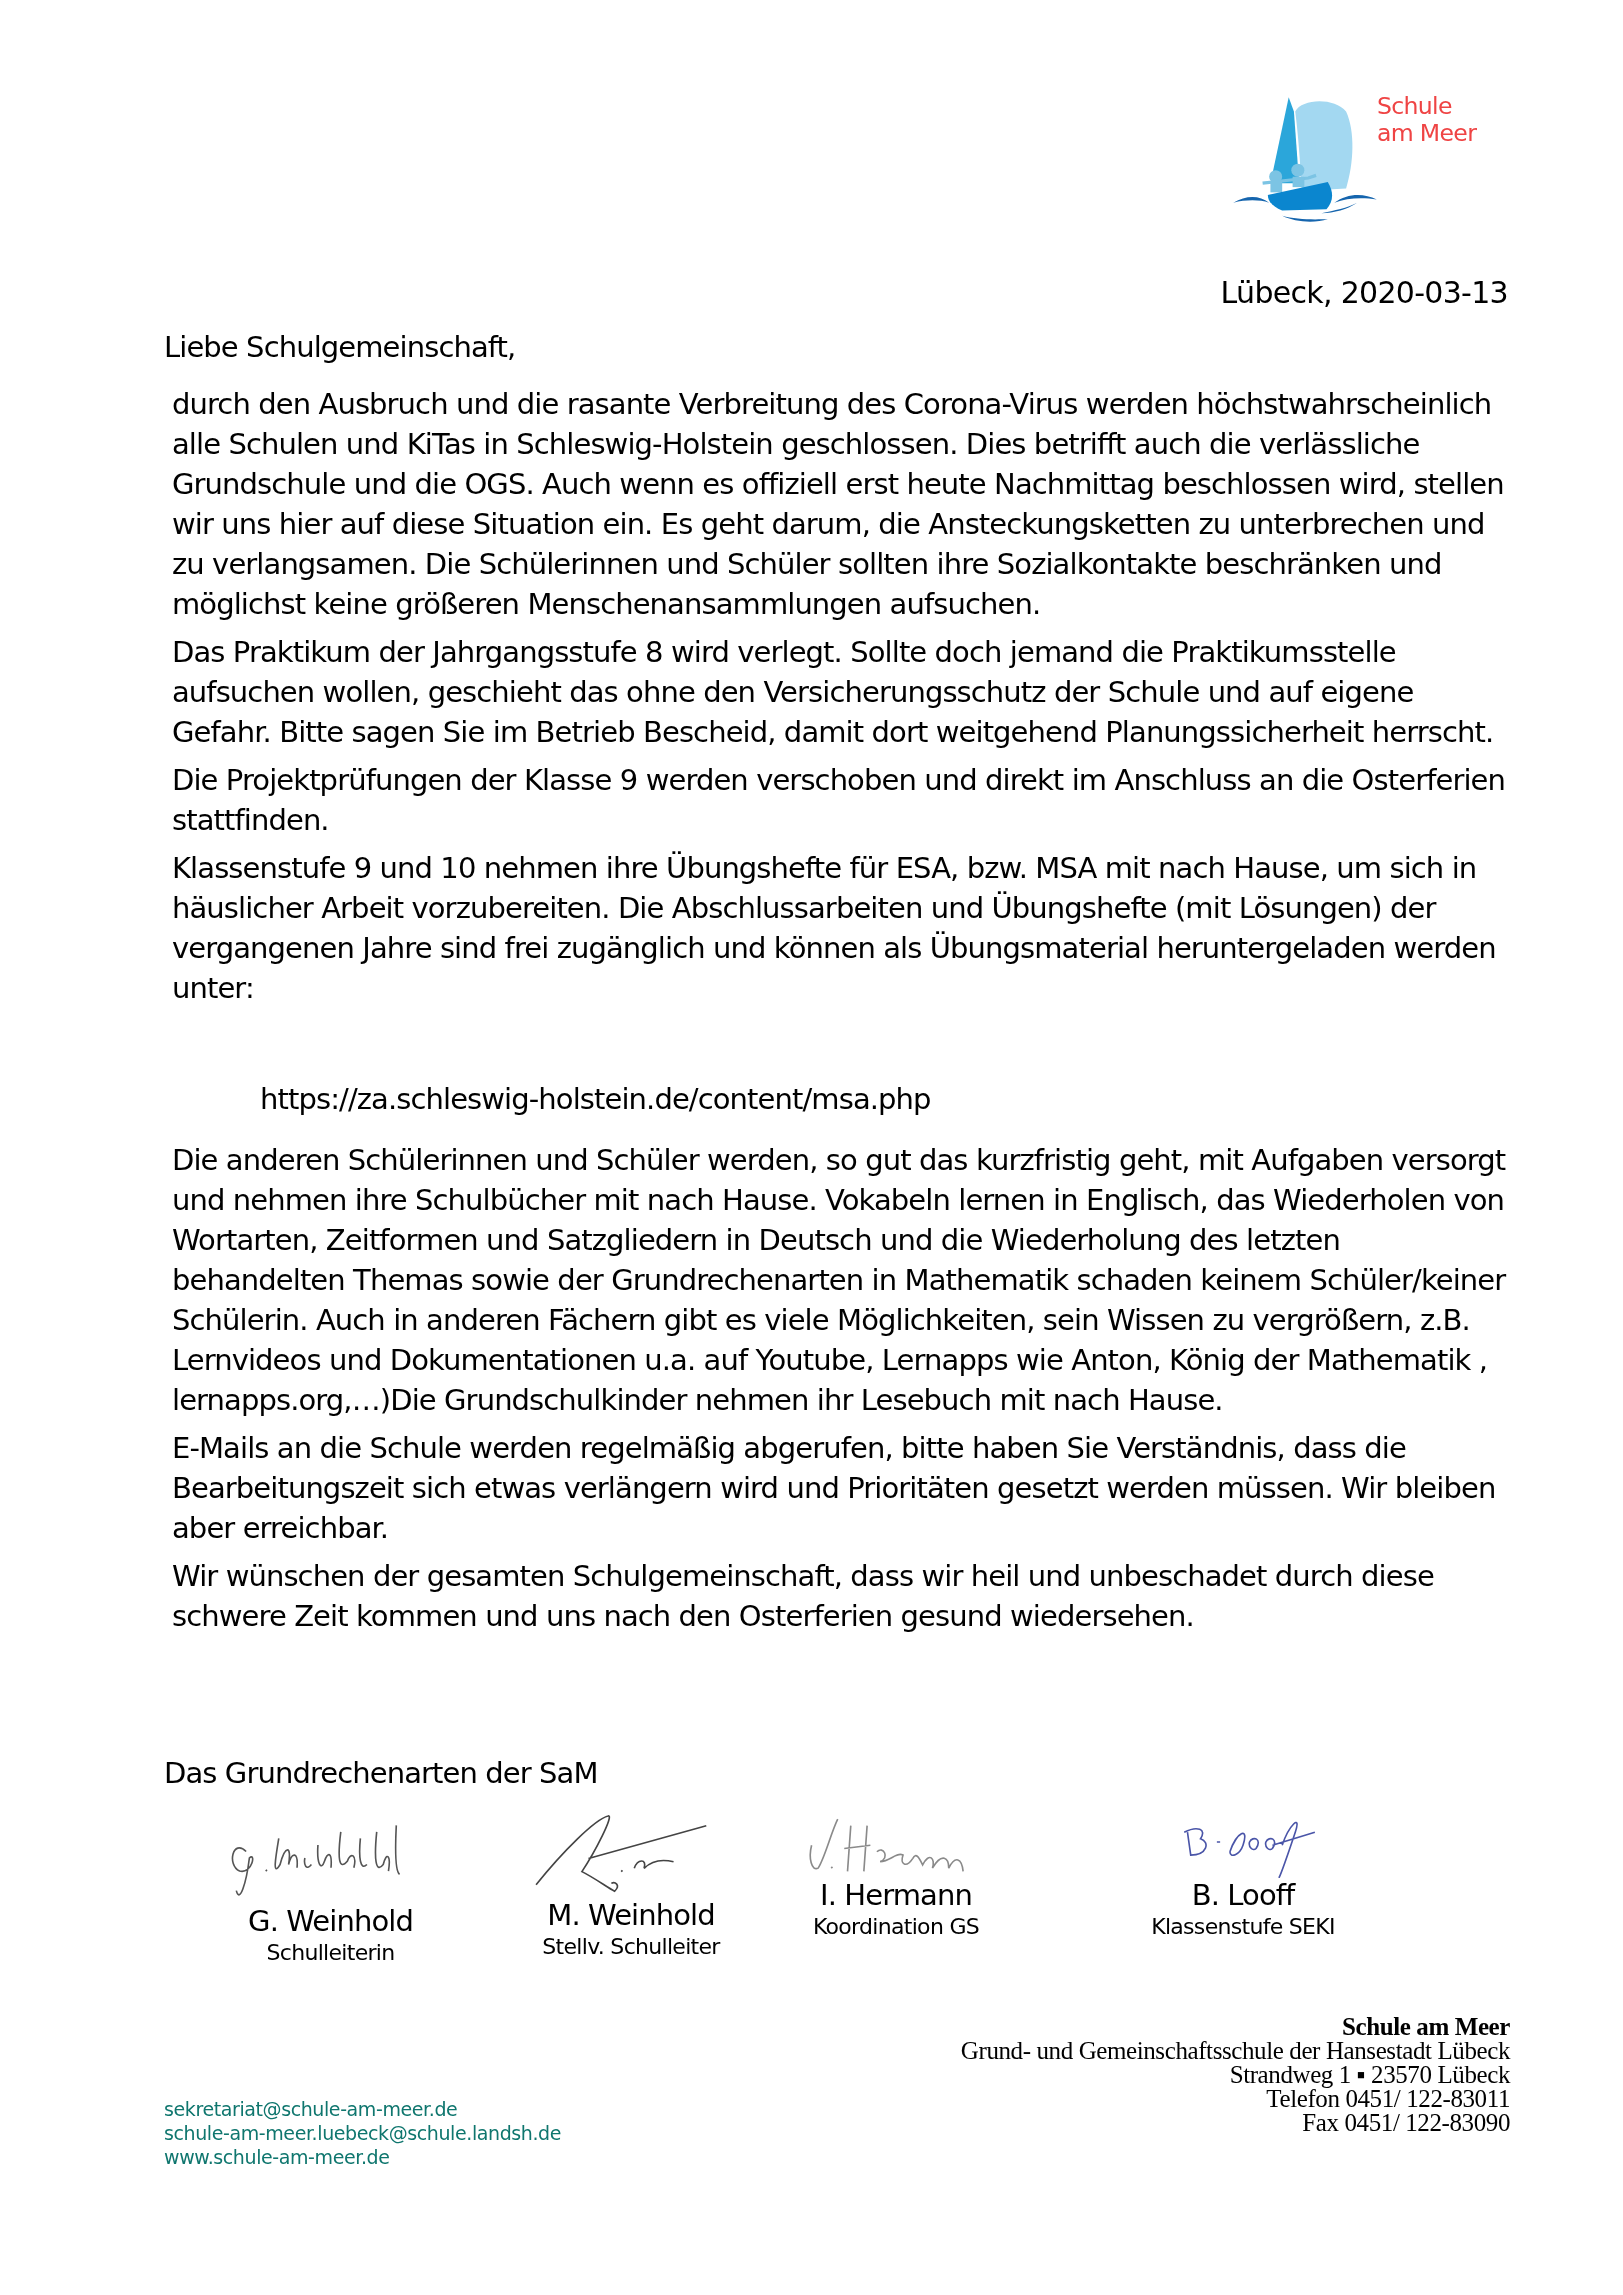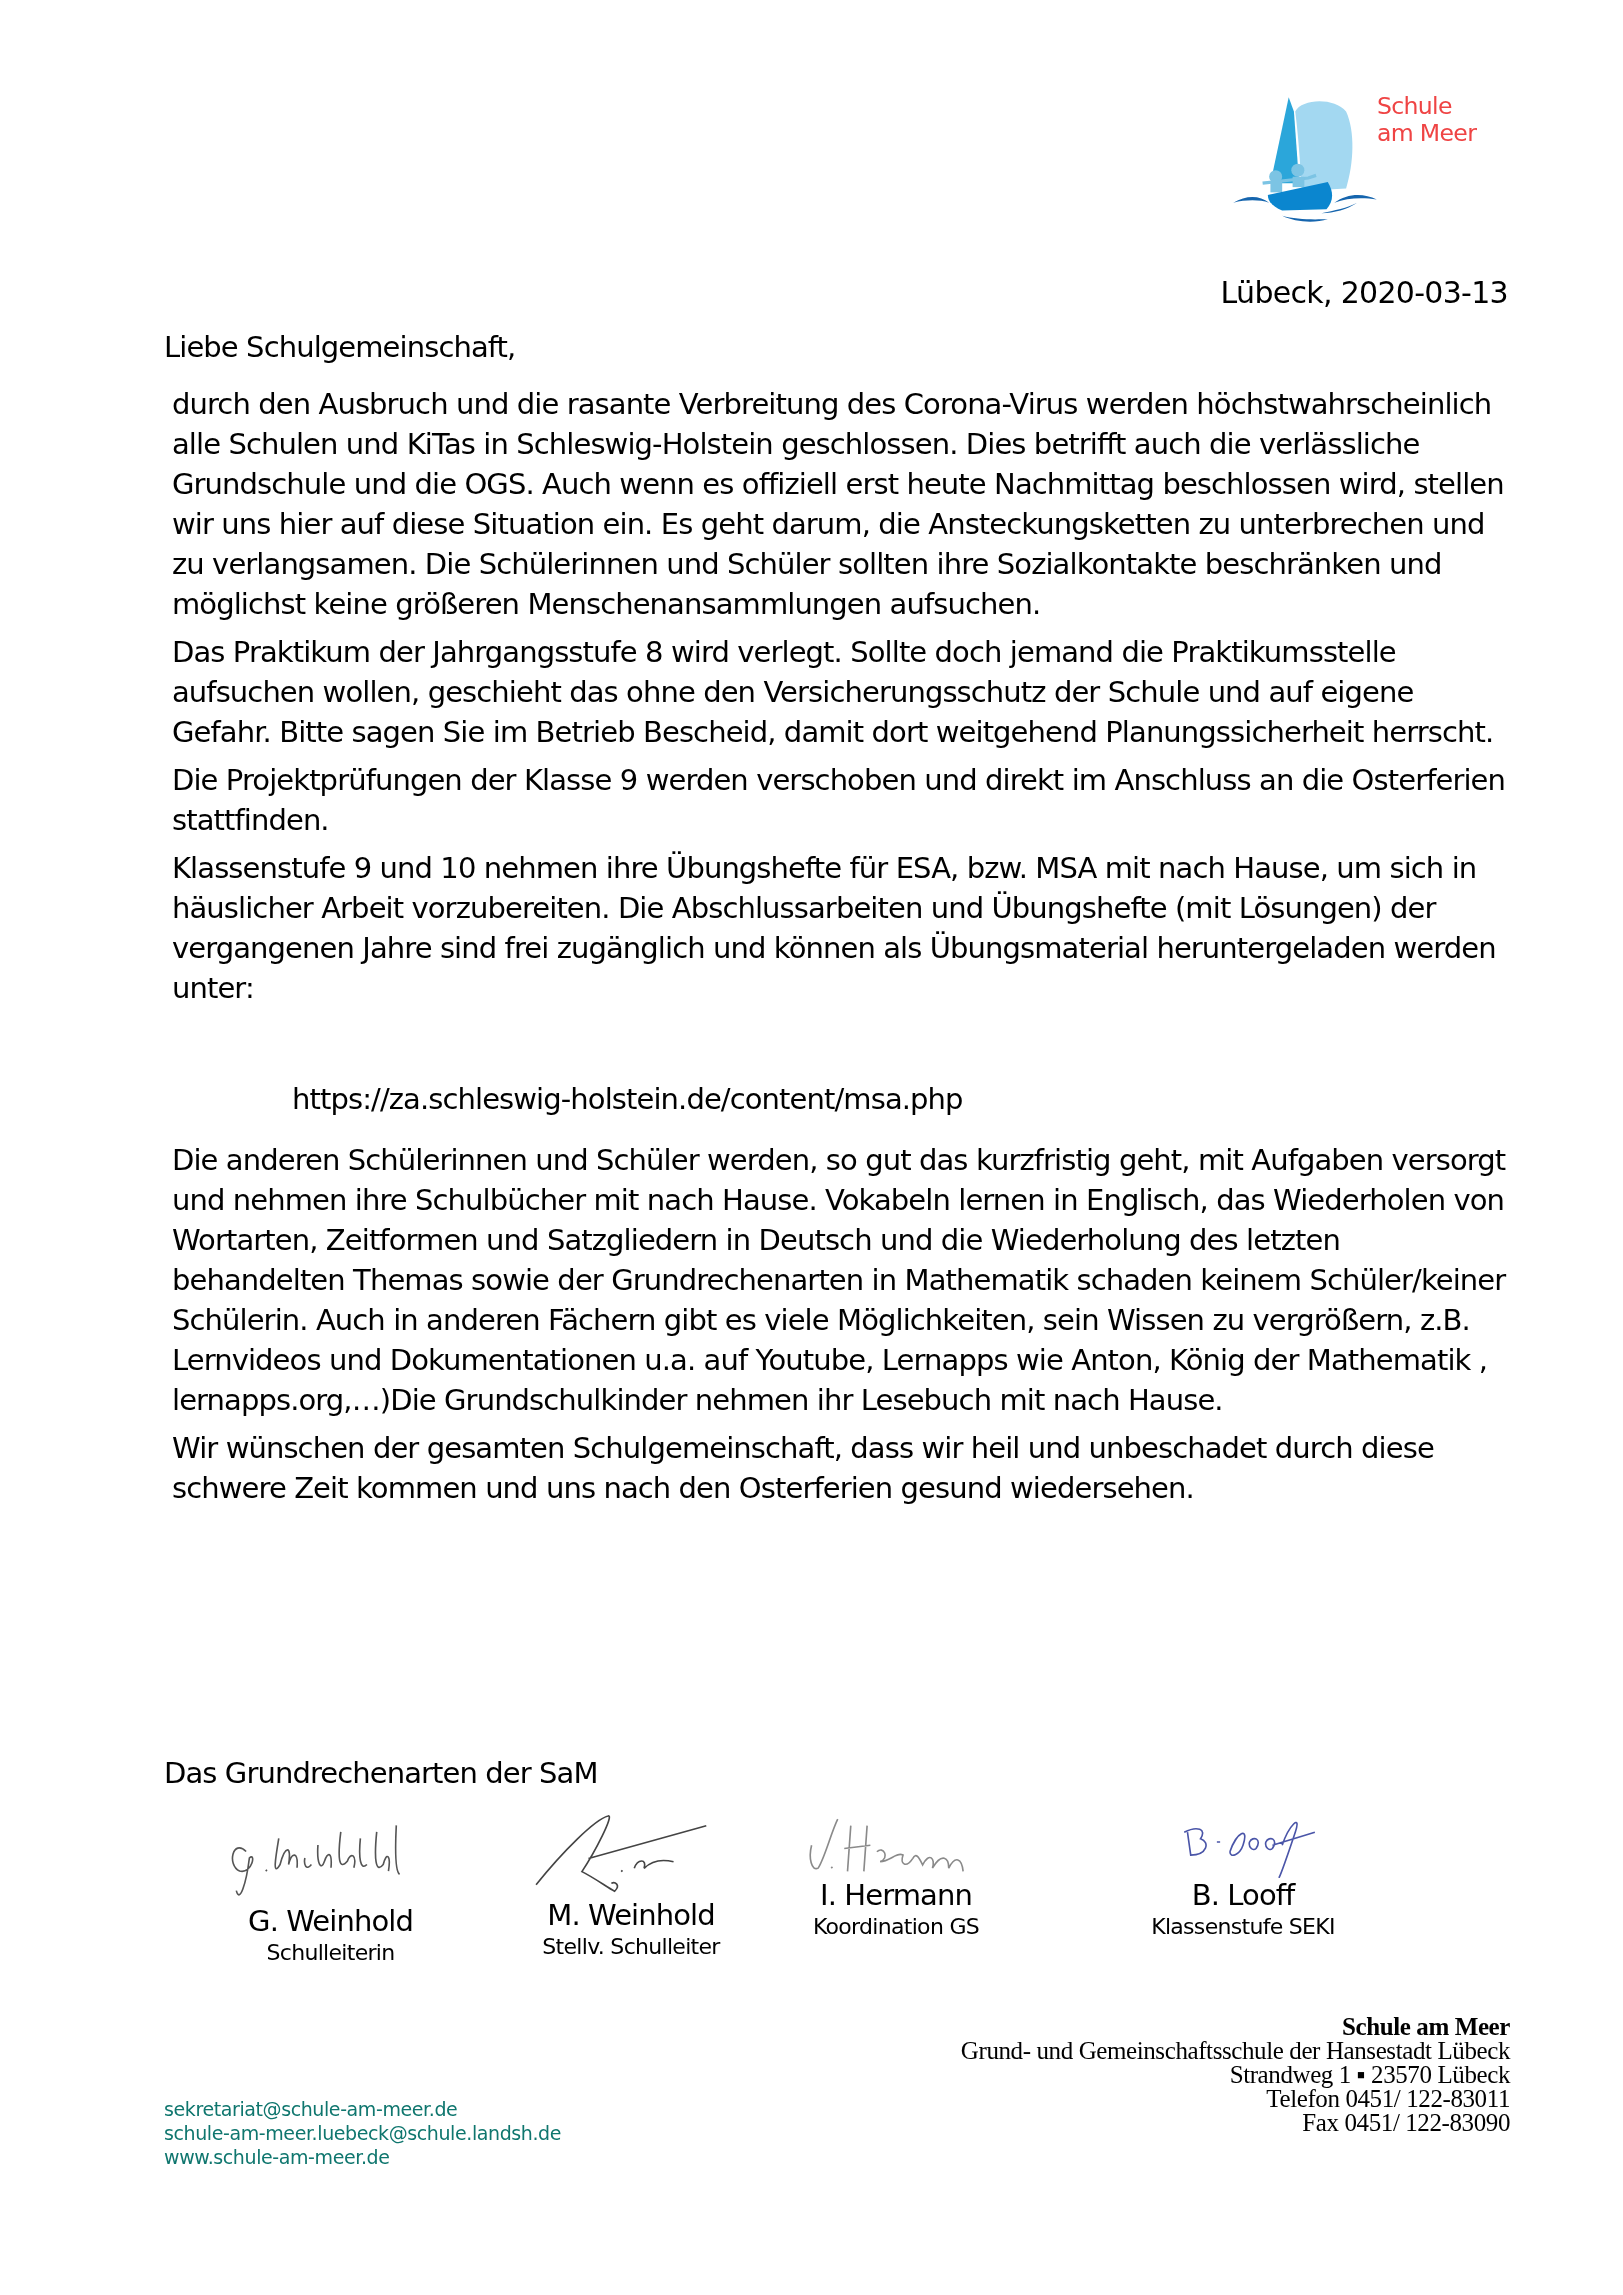--- a/index.html
+++ b/index.html
@@ -8,21 +8,21 @@
   .abs { position: absolute; }
   .logo { left: 1230px; top: 85px; width: 288px; height: 141px; }
   .logo-text { position: absolute; left: 147px; top: 7.9px; color: #ef4444;
                font-family: "DejaVu Sans", sans-serif; font-size: 23.6px; line-height: 27.5px;
                letter-spacing: -0.7px; }
   .date { right: 115px; top: 275px; font-size: 30px; letter-spacing: -0.7px; white-space: nowrap; }
   .text { left: 164px; width: 1361px; font-size: 29px; line-height: 40px; letter-spacing: -0.9px; }
   .text p { margin: 8px; }
   .greeting { top: 327px; }
   .body-block { top: 376px; }
-  .url { left: 260px; font-size: 29px; letter-spacing: -0.9px; top: 1082px; white-space: nowrap; margin-left: 32px; }
+  .url { left: 260px; font-size: 29px; letter-spacing: -0.9px; top: 1082px; white-space: nowrap; }
   .body-block2 { top: 1132px; }
   .closing { top: 1753px; }
   .sig { text-align: center; }
   .sig .svgbox { display: block; margin: 0 auto; }
   .sig .name { font-size: 29px; letter-spacing: -0.9px; line-height: 35px; white-space: nowrap; }
   .sig .role { font-size: 22px; letter-spacing: -0.7px; line-height: 27.5px; white-space: nowrap; }
   .footer-right { right: 113px; top: 2015px; text-align: right; font-size: 25px; line-height: 24px;
                   letter-spacing: -0.4px; font-family: Liberation Serif, serif; }
   .footer-right .org { font-weight: bold; }
   .footer-links { left: 164px; top: 2097px; font-size: 19px; line-height: 24px; letter-spacing: -0.4px; }
@@ -60,20 +60,21 @@
   <p>durch den Ausbruch und die rasante Verbreitung des Corona-Virus werden höchstwahrscheinlich alle Schulen und KiTas in Schleswig-Holstein geschlossen. Dies betrifft auch die verlässliche Grundschule und die OGS. Auch wenn es offiziell erst heute Nachmittag beschlossen wird, stellen wir uns hier auf diese Situation ein. Es geht darum, die Ansteckungsketten zu unterbrechen und zu verlangsamen. Die Schülerinnen und Schüler sollten ihre Sozialkontakte beschränken und möglichst keine größeren Menschenansammlungen aufsuchen.</p>
   <p>Das Praktikum der Jahrgangsstufe 8 wird verlegt. Sollte doch jemand die Praktikumsstelle aufsuchen wollen, geschieht das ohne den Versicherungsschutz der Schule und auf eigene Gefahr. Bitte sagen Sie im Betrieb Bescheid, damit dort weitgehend Planungssicherheit herrscht.</p>
   <p>Die Projektprüfungen der Klasse 9 werden verschoben und direkt im Anschluss an die Osterferien stattfinden.</p>
   <p>Klassenstufe 9 und 10 nehmen ihre Übungshefte für ESA, bzw. MSA mit nach Hause, um sich in häuslicher Arbeit vorzubereiten. Die Abschlussarbeiten und Übungshefte (mit Lösungen) der vergangenen Jahre sind frei zugänglich und können als Übungsmaterial heruntergeladen werden unter:</p>
 </div>
 
 <div class="abs url">https://za.schleswig-holstein.de/content/msa.php</div>
 
 <div class="abs text body-block2">
   <p>Die anderen Schülerinnen und Schüler werden, so gut das kurzfristig geht, mit Aufgaben versorgt und nehmen ihre Schulbücher mit nach Hause. Vokabeln lernen in Englisch, das Wiederholen von Wortarten, Zeitformen und Satzgliedern in Deutsch und die Wiederholung des letzten behandelten Themas sowie der Grundrechenarten in Mathematik schaden keinem Schüler/keiner Schülerin. Auch in anderen Fächern gibt es viele Möglichkeiten, sein Wissen zu vergrößern, z.B. Lernvideos und Dokumentationen u.a. auf Youtube, Lernapps wie Anton, König der Mathematik , lernapps.org,…)Die Grundschulkinder nehmen ihr Lesebuch mit nach Hause.</p>
+  <p>E-Mails an die Schule werden regelmäßig abgerufen, bitte haben Sie Verständnis, dass die Bearbeitungszeit sich etwas verlängern wird und Prioritäten gesetzt werden müssen. Wir bleiben aber erreichbar.</p>
   <p>Wir wünschen der gesamten Schulgemeinschaft, dass wir heil und unbeschadet durch diese schwere Zeit kommen und uns nach den Osterferien gesund wiedersehen.</p>
 </div>
 
 <div class="abs text closing">Das Grundrechenarten der SaM</div>
 
 <div class="abs sig" style="left:203px; top:1812px; width:255px;">
   <svg class="svgbox" width="222" height="92" viewBox="0 0 340 140">
     <path d="M40 60 C20 40 10 80 30 90 C50 95 55 60 45 70 C40 110 30 140 25 120 M70 90 L72 88 M90 40 C85 70 80 100 92 80 C100 50 110 50 105 80 C110 60 120 60 118 85 M130 70 C128 80 132 90 140 80 M150 50 C148 80 155 90 160 75 C165 60 172 60 170 85 M185 30 C180 70 182 90 195 75 C200 60 210 65 205 85 M215 40 C212 70 215 90 225 80 M240 30 C236 70 238 95 250 80 C255 60 262 65 258 90 M270 20 C268 60 268 90 275 95" stroke="#555" stroke-width="2.5" fill="none"></path>
   </svg>
   <div class="name">G. Weinhold</div>

